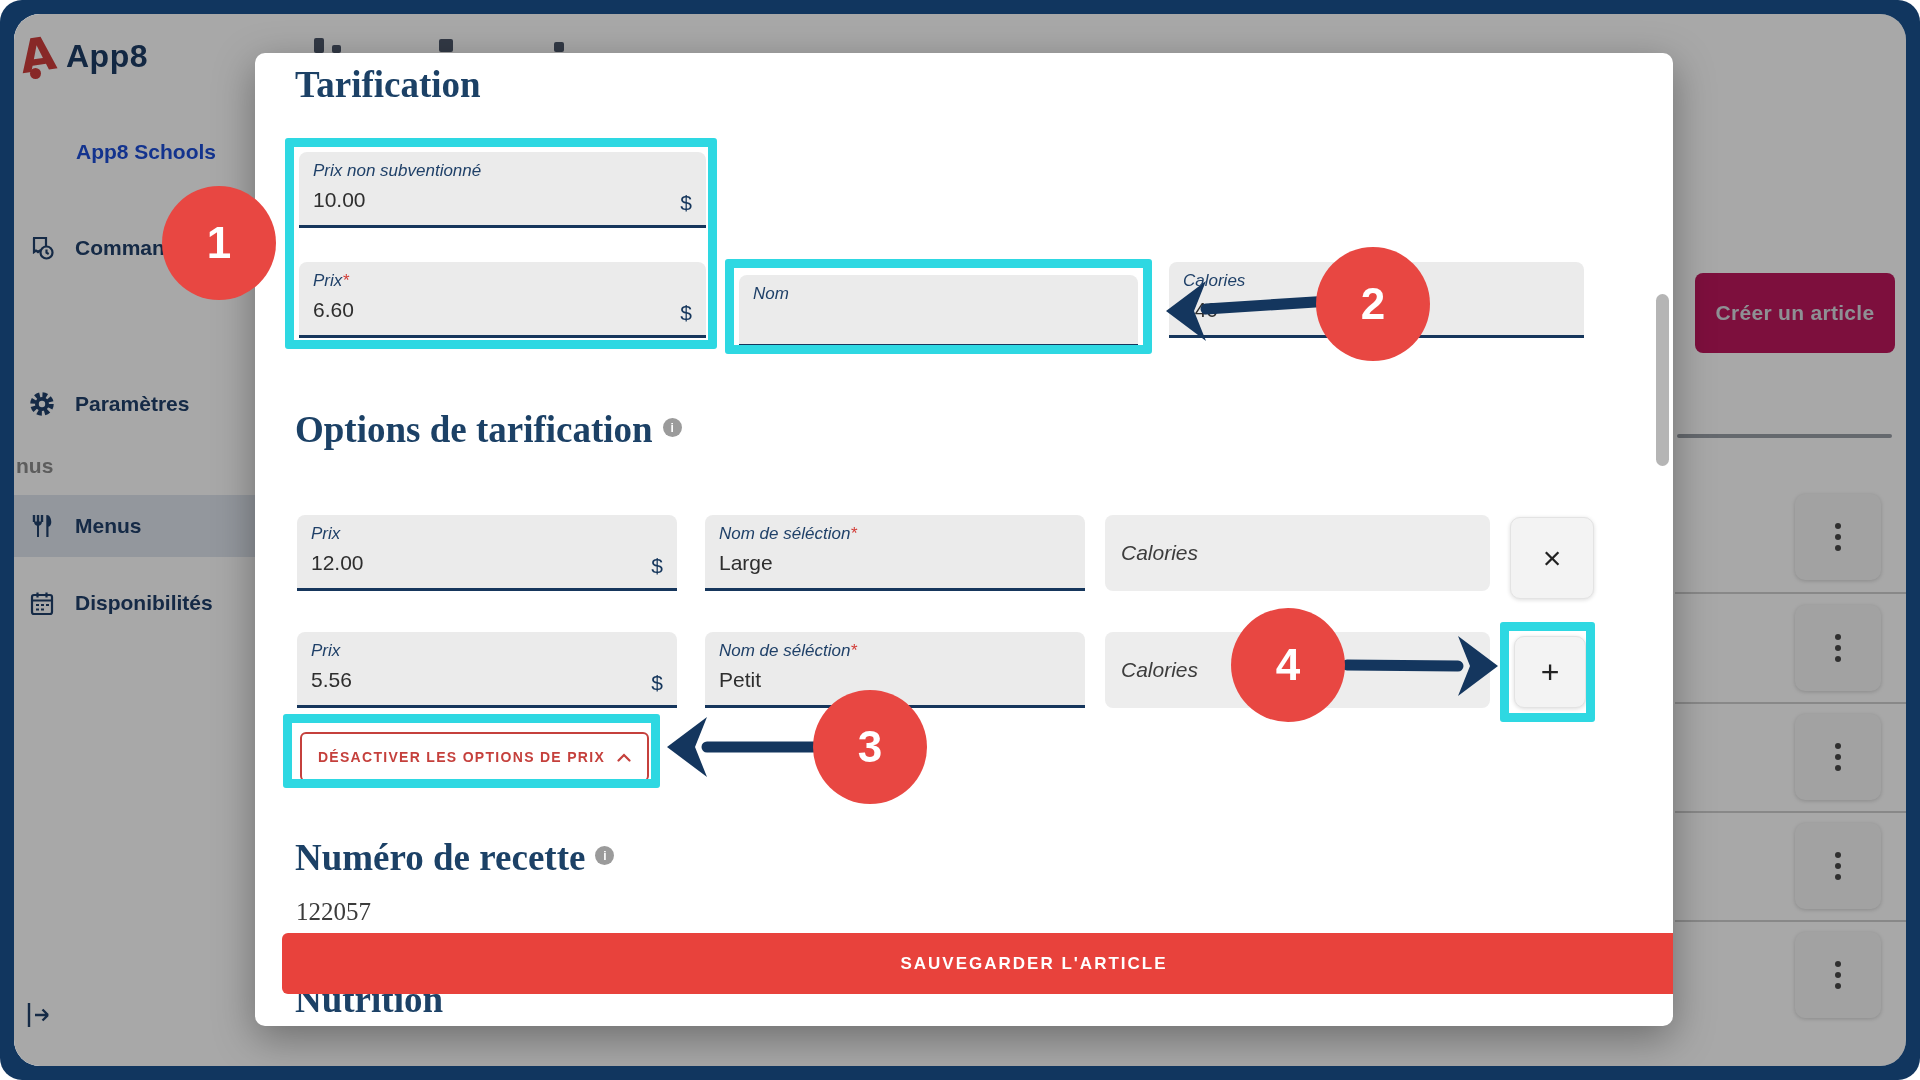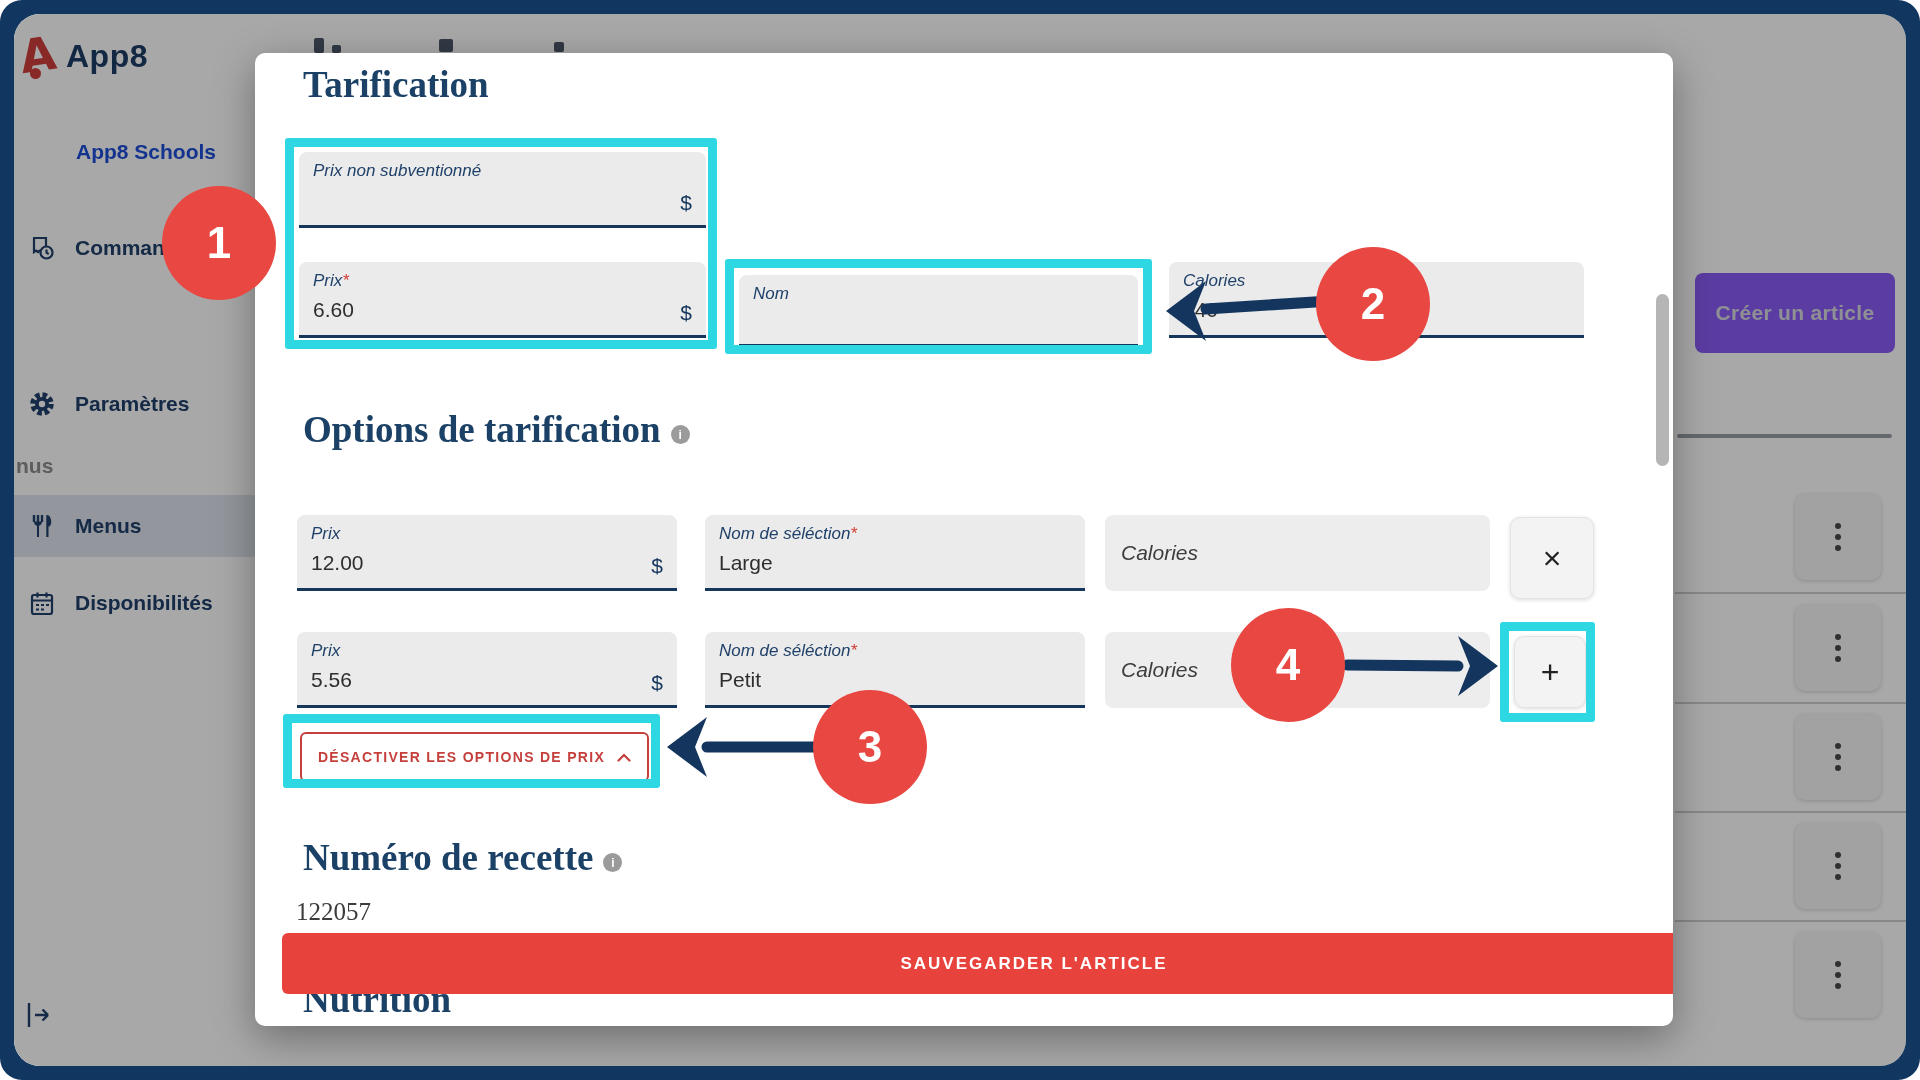--- a/index.html
+++ b/index.html
@@ -20,38 +20,38 @@
   .org{position:absolute;left:62px;top:126px;font-size:21px;font-weight:bold;color:#1d4ed8;}
   .nav-item{position:absolute;left:0;width:256px;height:50px;display:flex;align-items:center;cursor:pointer;}
   .nav-item .ni-icon{position:absolute;left:14px;width:28px;height:28px;display:flex;align-items:center;justify-content:center;}
   .nav-item .ni-label{position:absolute;left:61px;font-size:21px;font-weight:bold;color:#21406b;}
   .nav-active{background:#dfe5ef;}
   .nav-section{position:absolute;left:2px;top:440px;font-size:21px;font-weight:bold;color:#8d8d8d;}
   .collapse{position:absolute;left:10px;top:986px;width:30px;height:30px;}
 
   
   .frag{position:absolute;background:#39455a;border-radius:2px;opacity:.9;}
-  .create-btn{position:absolute;left:1681px;top:259px;width:200px;height:80px;background:#8b5cf6;
+  .create-btn{position:absolute;left:1681px;top:259px;width:200px;height:80px;background:#be185d;
       border-radius:8px;color:#d8dbe1;font-size:21px;font-weight:600;display:flex;align-items:center;
       justify-content:center;letter-spacing:.3px;}
   .strip-divider{position:absolute;left:1663px;top:420px;width:215px;height:4px;background:#9aa0a8;border-radius:2px;}
   .row-divider{position:absolute;left:1661px;width:231px;height:2px;background:#cfcfcf;}
   .kebab{position:absolute;left:1781px;width:86px;height:86px;background:#f6f6f6;border-radius:10px;
       box-shadow:0 1px 4px rgba(0,0,0,.18);display:flex;flex-direction:column;align-items:center;
       justify-content:center;gap:5px;}
   .kebab i{width:6px;height:6px;border-radius:50%;background:#4a4a4a;}
 
   
   .overlay{position:absolute;inset:0;background:rgba(0,0,0,.34);z-index:5;}
 
   
   .modal{position:absolute;left:241px;top:39px;width:1418px;height:973px;background:#ffffff;
       border-radius:10px;box-shadow:0 12px 40px rgba(0,0,0,.35);z-index:10;overflow:hidden;}
   .h-serif{position:absolute;font-family:"Liberation Serif","DejaVu Serif",serif;font-weight:600;
-      font-size:37px;color:#1c4166;display:flex;align-items:center;margin-left:8px;}
+      font-size:37px;color:#1c4166;display:flex;align-items:flex-start;}
   .info-dot{width:19px;height:19px;border-radius:50%;background:#9b9b9b;color:#ffffff;font-size:12px;
       font-weight:bold;font-family:"Liberation Sans",sans-serif;display:flex;align-items:center;
       justify-content:center;margin:10px 0 0 10px;font-style:normal;}
   .fld{position:absolute;background:#ebebeb;border-radius:8px 8px 0 0;border-bottom:3px solid #16365c;
       box-sizing:border-box;padding:9px 14px 0;}
   .fld .lbl{font-style:italic;color:#1f4068;font-size:17px;}
   .fld .lbl .req{color:#d23b36;font-style:italic;}
   .fld .val{font-size:21px;color:#2e2e2e;margin-top:7px;font-style:normal;}
   .fld .cur{position:absolute;right:14px;bottom:10px;color:#15365c;font-size:21px;}
   .fld-empty{position:absolute;background:#ededed;border-radius:8px;box-sizing:border-box;
@@ -187,20 +187,21 @@
 
     <div class="overlay"></div>
 
     <div class="modal">
       <div class="h-serif" style="left:40px;top:10px;">
         <span>Tarification</span>
       </div>
 
       <div class="fld" style="left:44px;top:99px;width:407px;height:76px;">
         <div class="lbl"><span>Prix non subventionné</span></div>
+        <div class="val">10.00</div>
         <div class="cur">$</div>
       </div>
 
       <div class="fld" style="left:44px;top:209px;width:407px;height:76px;">
         <div class="lbl"><span>Prix</span><span class="req">*</span></div>
         <div class="val">6.60</div>
         <div class="cur">$</div>
       </div>
 
       <div class="fld" style="left:484px;top:222px;width:399px;height:72px;">

